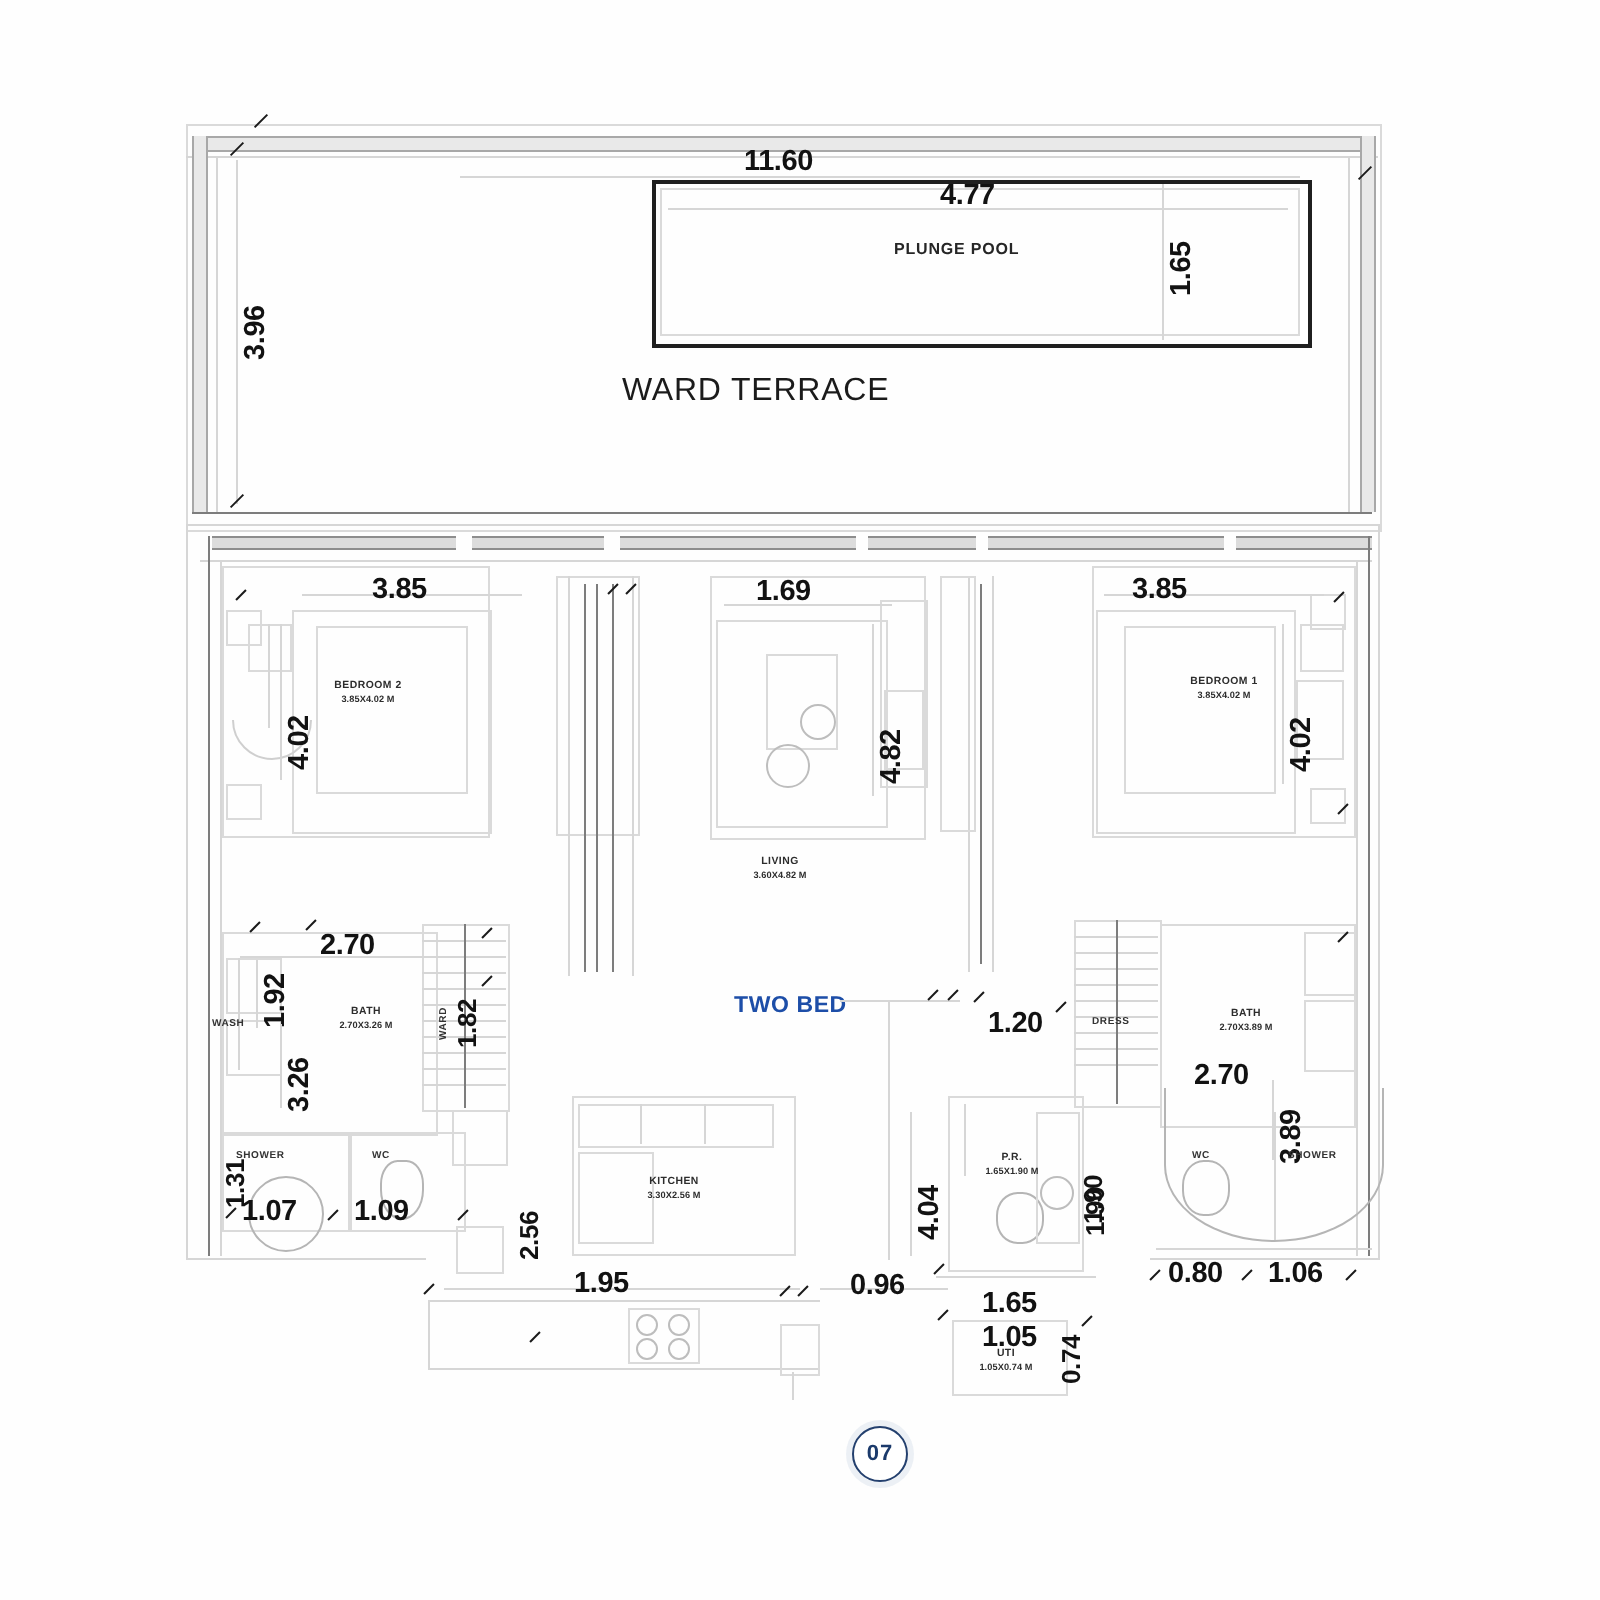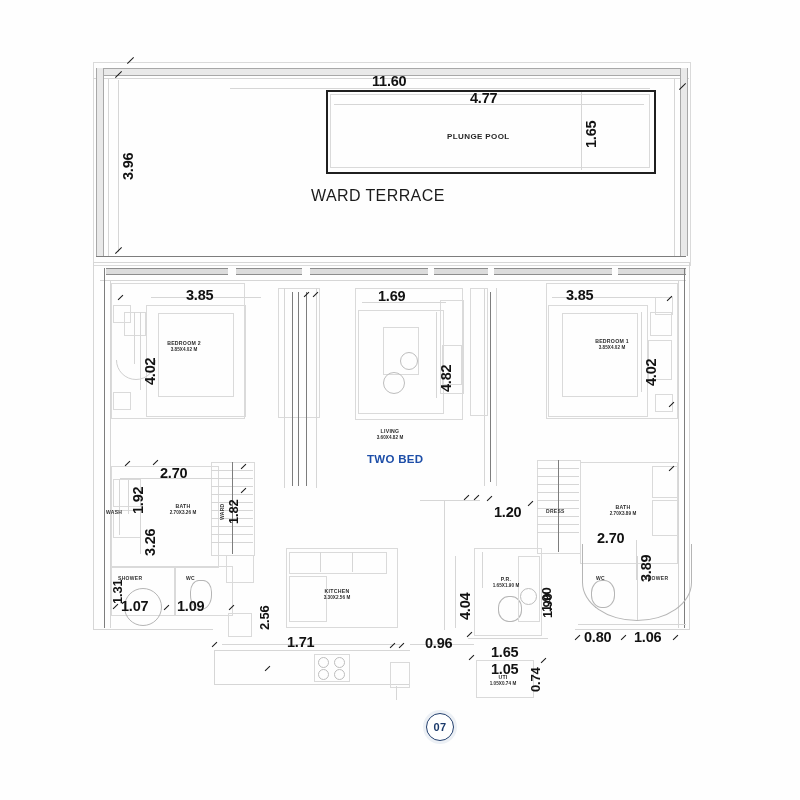--- a/index.html
+++ b/index.html
@@ -40,21 +40,21 @@
   .room .ar{font-size:4.6px;font-weight:700;letter-spacing:0.05px;}
   .tiny{position:absolute;font-size:5px;font-weight:700;color:#333;
         white-space:nowrap;letter-spacing:.3px;}
   .tiny.v{transform-origin:0 0;transform:rotate(-90deg);}
 
   .terrace-lbl{position:absolute;font-size:16px;color:#1b1b1b;
        letter-spacing:.4px;white-space:nowrap;}
   .pool-lbl{position:absolute;font-size:8px;font-weight:700;color:#262626;
        letter-spacing:.4px;white-space:nowrap;}
   .unit-lbl{position:absolute;font-size:11.5px;font-weight:700;
-       color:#1d4ea8;letter-spacing:.3px;white-space:nowrap;}
+       color:#1d4ea8;letter-spacing:.3px;white-space:nowrap;margin-top:44px;}
 
   
   .badge{position:absolute;width:26px;height:26px;border-radius:50%;
     border:1.6px solid #24406e;color:#1b3a6b;background:#fff;
     font-size:11px;font-weight:700;display:flex;align-items:center;
     justify-content:center;letter-spacing:.5px;
     box-shadow:0 0 0 3px rgba(230,235,242,.75);}
 
   
   .tick{position:absolute;width:9px;height:0;border-top:1.4px solid #1a1a1a;
@@ -86,21 +86,21 @@
 
     <div class="wallv" style="left:680px;top:68px;width:6px;height:188px;"></div>
     <div class="vl lt" style="left:674px;top:78px;height:178px;"></div>
 
     <div class="hl md" style="left:96px;top:256px;width:590px;"></div>
     <div class="hl lt" style="left:93px;top:262px;width:596px;"></div>
   </div>
 
   <div class="rect th" style="left:326px;top:90px;width:326px;height:80px;"></div>
   <div class="rect lt" style="left:330px;top:94px;width:318px;height:72px;"></div>
-  <div class="pool-lbl" style="left:447px;top:132px;">PLUNGE POOL</div>
+  <div class="pool-lbl" style="left:447px;top:120px;">PLUNGE POOL</div>
 
   <div class="terrace-lbl" style="left:311px;top:187px;">WARD TERRACE</div>
 
   <div class="hl lt" style="left:230px;top:88px;width:420px;"></div>
   <div class="tick" style="left:126px;top:60px;"></div>
   <div class="tick" style="left:678px;top:86px;"></div>
   <div class="dim" style="left:372px;top:74px;">11.60</div>
 
   <div class="hl lt" style="left:334px;top:104px;width:310px;"></div>
   <div class="dim" style="left:470px;top:91px;">4.77</div>
@@ -290,21 +290,21 @@
     <div class="circ" style="left:318px;top:657px;width:9px;height:9px;"></div>
     <div class="circ" style="left:334px;top:657px;width:9px;height:9px;"></div>
     <div class="circ" style="left:318px;top:669px;width:9px;height:9px;"></div>
     <div class="circ" style="left:334px;top:669px;width:9px;height:9px;"></div>
 
     <div class="rect lt" style="left:390px;top:662px;width:18px;height:24px;"></div>
     <div class="vl lt" style="left:396px;top:686px;height:14px;"></div>
 
     <div class="dim v sm" style="left:258px;top:630px;">2.56</div>
     <div class="hl lt" style="left:222px;top:644px;width:178px;"></div>
-    <div class="dim" style="left:287px;top:635px;">1.71</div>
+    <div class="dim" style="left:287px;top:635px;">1.95</div>
     <div class="tick sm" style="left:211px;top:644px;"></div>
     <div class="tick sm" style="left:264px;top:668px;"></div>
     <div class="tick sm" style="left:389px;top:645px;"></div>
     <div class="tick sm" style="left:398px;top:645px;"></div>
   </div>
 
   <div>
     <div class="hl lt" style="left:410px;top:644px;width:64px;"></div>
     <div class="dim" style="left:425px;top:636px;">0.96</div>
     <div class="vl lt" style="left:455px;top:556px;height:72px;"></div>

